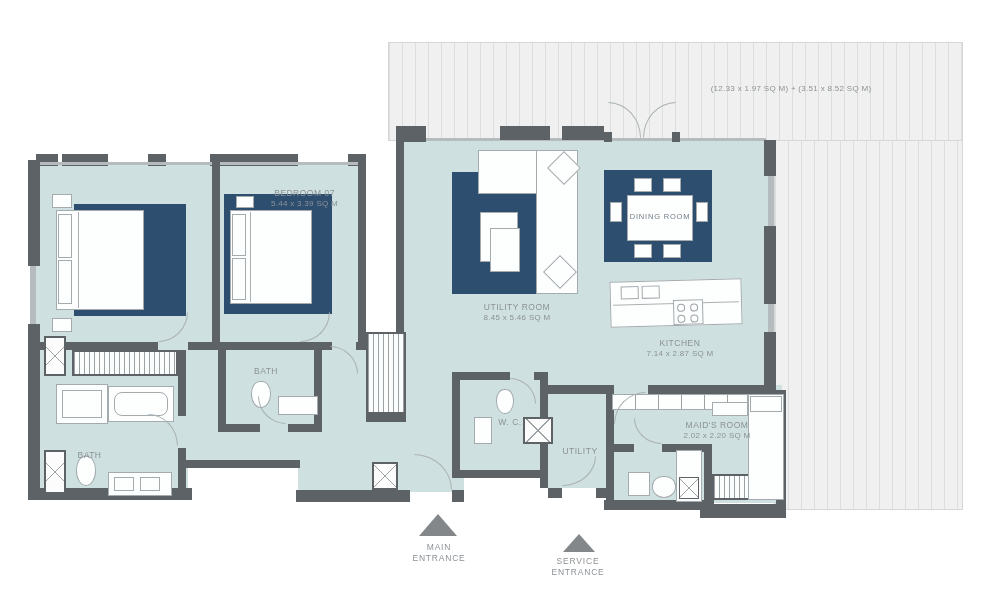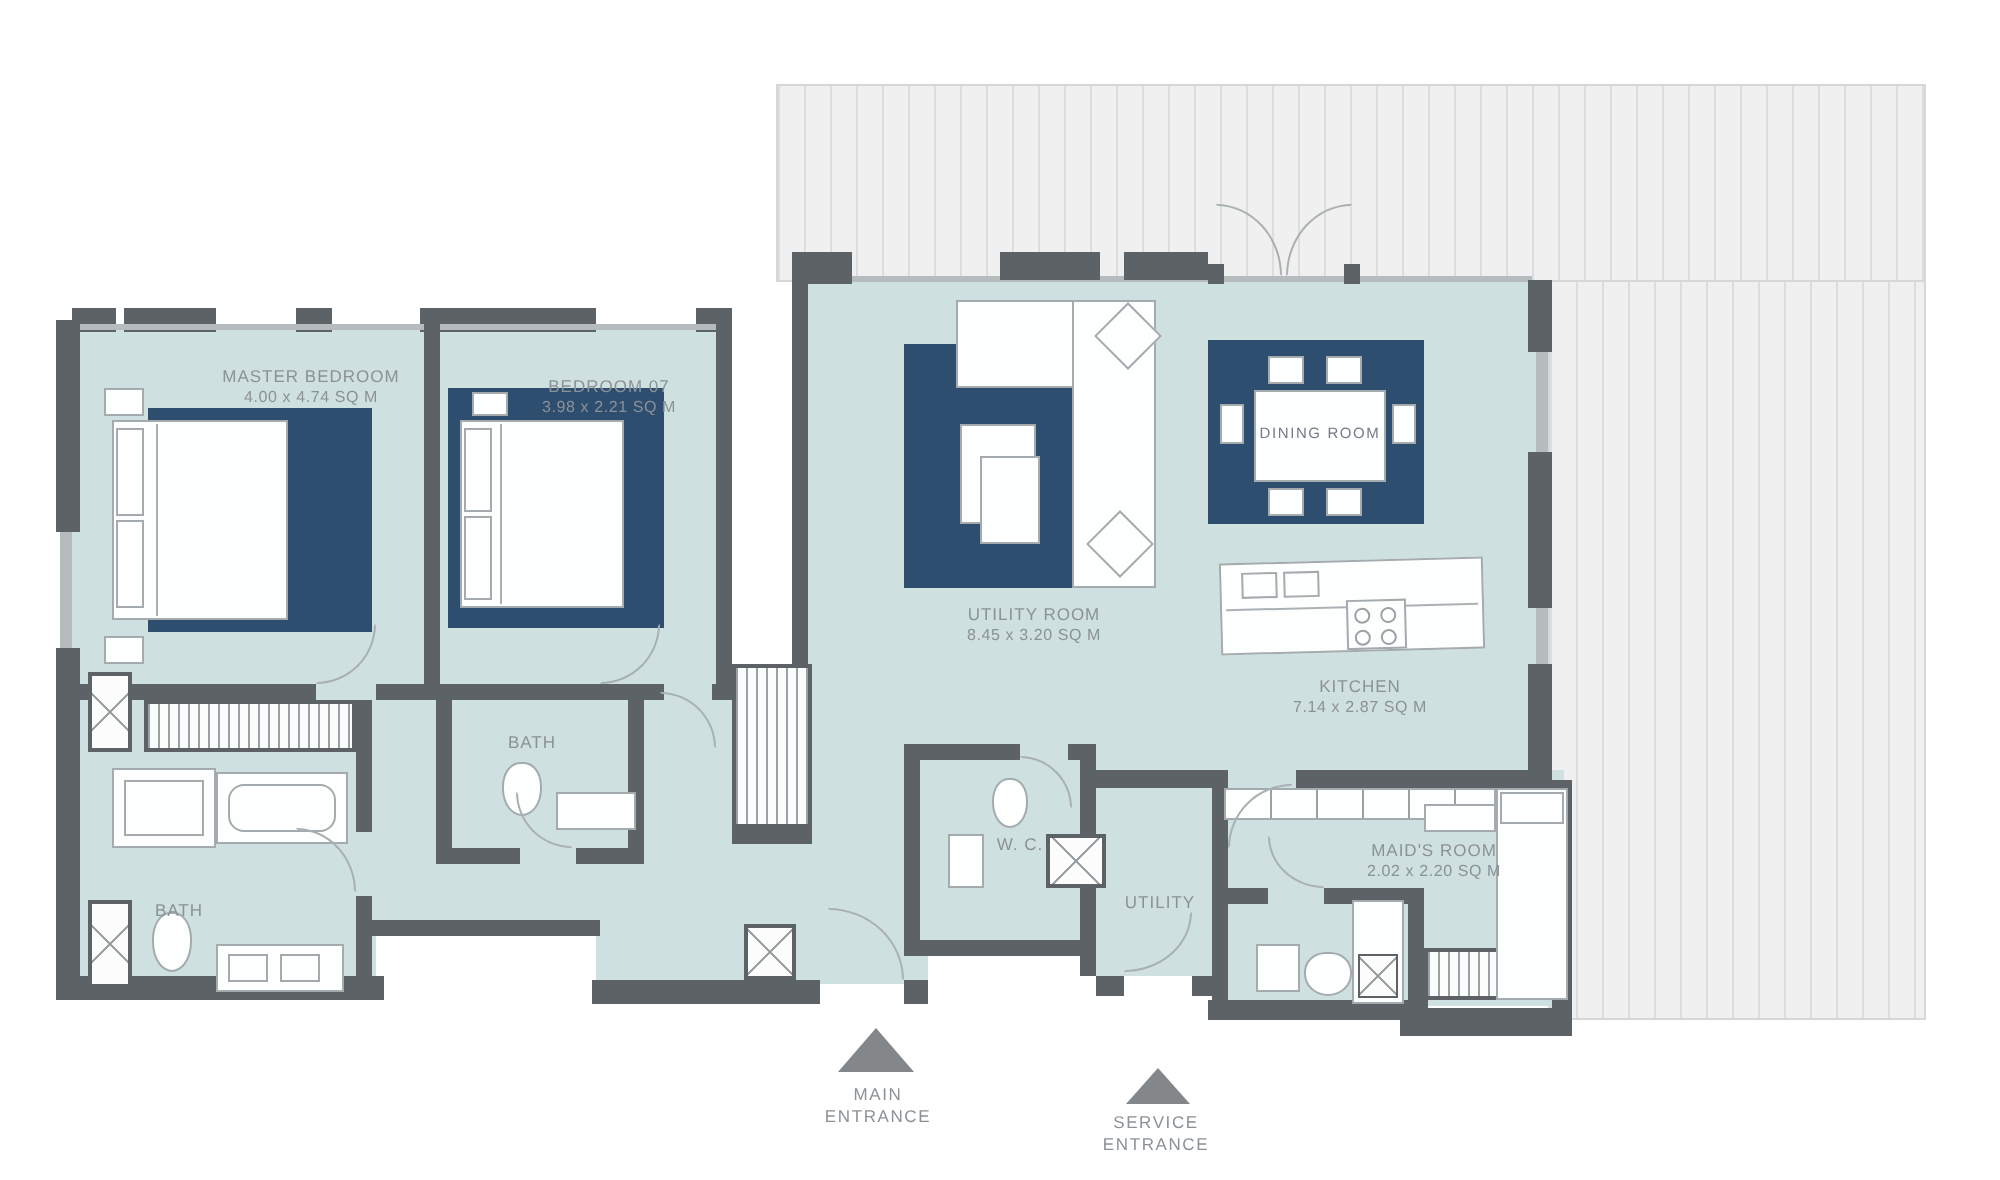--- a/index.html
+++ b/index.html
@@ -189,45 +189,42 @@
   <div class="arc" style="left:643px;top:102px;width:33px;height:36px;border:1px solid;border-color:#a9b0b3 transparent transparent #a9b0b3;border-radius:100% 0 0 0"></div>
   <div class="arc" style="left:414px;top:454px;width:38px;height:36px;border:1px solid;border-color:#a9b0b3 #a9b0b3 transparent transparent;border-radius:0 100% 0 0"></div>
   <div class="arc" style="left:614px;top:392px;width:32px;height:32px;border:1px solid;border-color:#a9b0b3 transparent transparent #a9b0b3;border-radius:100% 0 0 0"></div>
   <div class="arc" style="left:258px;top:396px;width:28px;height:28px;border:1px solid;border-color:transparent transparent #a9b0b3 #a9b0b3;border-radius:0 0 0 100%"></div>
   <div class="arc" style="left:148px;top:414px;width:30px;height:32px;border:1px solid;border-color:#a9b0b3 #a9b0b3 transparent transparent;border-radius:0 100% 0 0"></div>
   <div class="arc" style="left:510px;top:378px;width:26px;height:26px;border:1px solid;border-color:#a9b0b3 #a9b0b3 transparent transparent;border-radius:0 100% 0 0"></div>
   <div class="arc" style="left:562px;top:456px;width:34px;height:30px;border:1px solid;border-color:transparent #a9b0b3 #a9b0b3 transparent;border-radius:0 0 100% 0"></div>
   <div class="arc" style="left:634px;top:418px;width:28px;height:26px;border:1px solid;border-color:transparent transparent #a9b0b3 #a9b0b3;border-radius:0 0 0 100%"></div>
   <div class="arc" style="left:330px;top:346px;width:28px;height:28px;border:1px solid;border-color:#a9b0b3 #a9b0b3 transparent transparent;border-radius:0 100% 0 0"></div>
 
-  <div class="lbl" style="left:78px;top:183px;width:155px">
-    <span class="n">MASTER BEDROOM</span>
-    <span class="d">4.00 x 4.74 SQ M</span>
-  </div>
   <div class="lbl" style="left:232px;top:188px;width:145px">
     <span class="n">BEDROOM 07</span>
-    <span class="d">3.98 x 2.21 SQ M</span>
+    <span class="d">5.44 x 3.39 SQ M</span>
   </div>
   <div class="lbl" style="left:442px;top:302px;width:150px">
     <span class="n">UTILITY ROOM</span>
-    <span class="d">8.45 x 3.20 SQ M</span>
+    <span class="d">8.45 x 5.46 SQ M</span>
   </div>
   <div class="lbl" style="left:600px;top:338px;width:160px">
     <span class="n">KITCHEN</span>
     <span class="d">7.14 x 2.87 SQ M</span>
   </div>
   <div class="lbl" style="left:638px;top:420px;width:158px">
     <span class="n">MAID'S ROOM</span>
     <span class="d">2.02 x 2.20 SQ M</span>
   </div>
   <div class="lbl" style="left:62px;top:450px;width:55px">BATH</div>
   <div class="lbl" style="left:243px;top:366px;width:46px">BATH</div>
   <div class="lbl" style="left:490px;top:417px;width:40px">W. C.</div>
   <div class="lbl" style="left:549px;top:446px;width:62px">UTILITY</div>
   <div class="lbl" style="left:642px;top:84px;width:298px">
+    <span class="d">(12.33 x 1.97 SQ M) + (3.51 x 8.52 SQ M)</span>
   </div>
 
   <div class="tri" style="left:419px;top:514px;border-left:19px solid transparent;border-right:19px solid transparent;border-bottom:22px solid #83878a"></div>
   <div class="lbl" style="left:397px;top:542px;width:84px;letter-spacing:.8px">
     <span class="n">MAIN</span>
     <span class="n">ENTRANCE</span>
   </div>
   <div class="tri" style="left:563px;top:534px;border-left:16px solid transparent;border-right:16px solid transparent;border-bottom:18px solid #83878a"></div>
   <div class="lbl" style="left:536px;top:556px;width:84px;letter-spacing:.8px">
     <span class="n">SERVICE</span>

